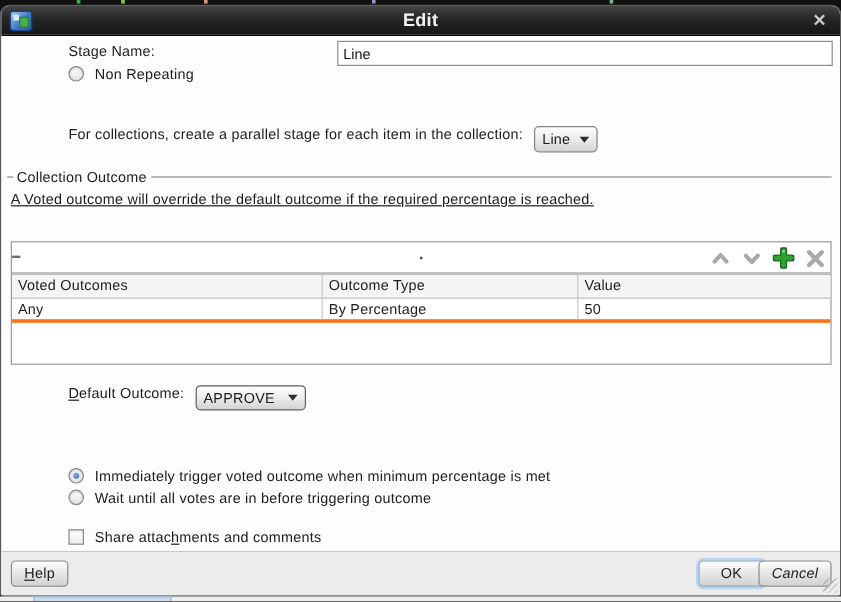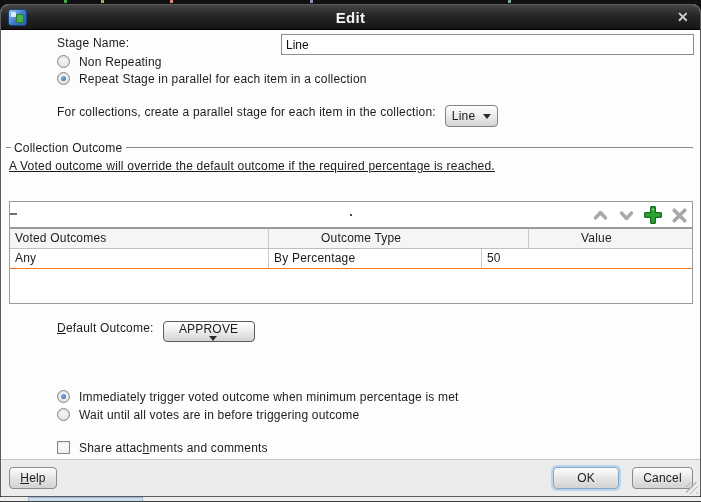--- a/index.html
+++ b/index.html
@@ -49,21 +49,21 @@
                       background:radial-gradient(circle at 35% 35%, #86b0e2, #2f5fa8); }
   .checkbox { width:13px; height:13px; border:1px solid #878787; flex:none;
               background:linear-gradient(#ffffff,#efefef); box-shadow:inset 0 1px 2px rgba(0,0,0,.12); }
 
   
   .combo { display:flex; align-items:center; justify-content:space-between; height:22px;
            border:1px solid #828282; border-radius:4px; padding:0 6px;
            background:linear-gradient(#ffffff,#ececec 50%,#d3d3d3); box-shadow:inset 0 1px 0 #fff; }
   .combo .tri { width:0; height:0; border-left:4px solid transparent; border-right:4px solid transparent;
                 border-top:5px solid #2c2c2c; margin-left:8px; }
-  .combo.dark-border { border-color:#5c5c5c;flex-direction:column; }
+  .combo.dark-border { border-color:#5c5c5c; }
 
   
   .group-hdr { position:absolute; left:5px; right:7px; top:135px; height:15px; display:flex; align-items:center; }
   .group-hdr .seg { width:5px; height:1px; background:#8b8b8b; margin-right:3px; }
   .group-hdr .ttl { white-space:nowrap; margin-right:4px; }
   .group-hdr .ln { flex:1; height:1px; background:#8b8b8b; }
 
   .desc { position:absolute; left:8px; white-space:nowrap; }
 
   
@@ -71,38 +71,38 @@
                  background:#fff; border:1px solid #9a9a9a; }
   .tbl-toolbar .dash { position:absolute; left:0; top:11px; width:7px; height:2px; background:#6f6f6f; }
   .tbl-toolbar .dot { position:absolute; left:340px; top:12px; width:2px; height:2px; background:#4a4a4a; }
   .tbl-toolbar .icons { position:absolute; right:4px; top:4px; display:flex; align-items:center; gap:9px; }
   .tbl-toolbar .icons svg { display:block; }
 
   
   .vtable { position:absolute; left:8px; top:223px; width:684px; height:76px;
             background:#fff; border:1px solid #9a9a9a; }
   .trow { display:flex; height:20px; }
-  .trow.head { background:#f5f5f5; border-bottom:1px solid #bfbfbf;gap:47px; }
-  .trow.data { border-bottom:1px solid #f97316;justify-content:center; }
+  .trow.head { background:#f5f5f5; border-bottom:1px solid #bfbfbf; }
+  .trow.data { border-bottom:3px solid #f97316;justify-content:center; }
   .tcell { padding:0 5px; line-height:19px; white-space:nowrap; overflow:hidden; }
   .c1 { width:259px; border-right:1px solid #c9c9c9; }
   .c2 { width:213px; border-right:1px solid #c9c9c9; }
   .c3 { flex:1; }
 
   .u { text-decoration:underline; }
 
   
   .btnbar { position:absolute; left:0; bottom:0; width:100%; height:37px;
             background:#ececec; border-top:1px solid #c6c6c6; border-radius:0 0 2px 2px; }
   .btn { position:absolute; top:7px; height:22px; border:1px solid #8b8b8b; border-radius:4px;
          background:linear-gradient(#fefefe,#e8e8e8 45%,#d2d2d2); font:12px "Liberation Sans",sans-serif;
          color:#1c1c1c; text-align:center; line-height:20px; }
   .btn-help { left:8px; width:48px; }
-  .btn-ok { right:81px; width:66px; box-shadow:0 0 0 2px #b9d4ee; border-color:#87a6c6; }
-  .btn-cancel { right:7px; width:61px; }
+  .btn-ok { right:63px; width:55px; box-shadow:0 0 0 2px #b9d4ee; border-color:#87a6c6; }
+  .btn-cancel { right:7px; width:61px;font-style:italic; }
   .grip { position:absolute; right:2px; bottom:2px; width:12px; height:12px;
           background:repeating-linear-gradient(135deg, transparent 0 3px, #b3b3b3 3px 4px); }
 </style>
 </head>
 <body>
 
 <div class="screen">
 
   <div class="behind-top">
     <div class="speck" style="left:64px;background:#3fae49"></div>
@@ -121,24 +121,20 @@
     </div>
 
     <div class="row" style="left:8px; top:31px; height:20px;">
       <span class="label">Stage Name:</span>
     </div>
     <input class="textfield" type="text" value="Line" style="">
 
     <div class="row" style="left:8px; top:50px; height:16px;">
       <span class="radio"></span>
       <span class="label">Non Repeating</span>
-    </div>
-    <div class="row" style="left:8px; top:67px; height:16px;">
-      <span class="radio sel"></span>
-      <span class="label">Repeat Stage in parallel for each item in a collection</span>
     </div>
 
     <div class="row" style="left:8px; top:100px; height:24px;">
       <span class="label">For collections, create a parallel stage for each item in the collection:</span>
       <span class="combo" style="min-width:53px;">
         <span>Line</span>
         <span class="tri"></span>
       </span>
     </div>
 

